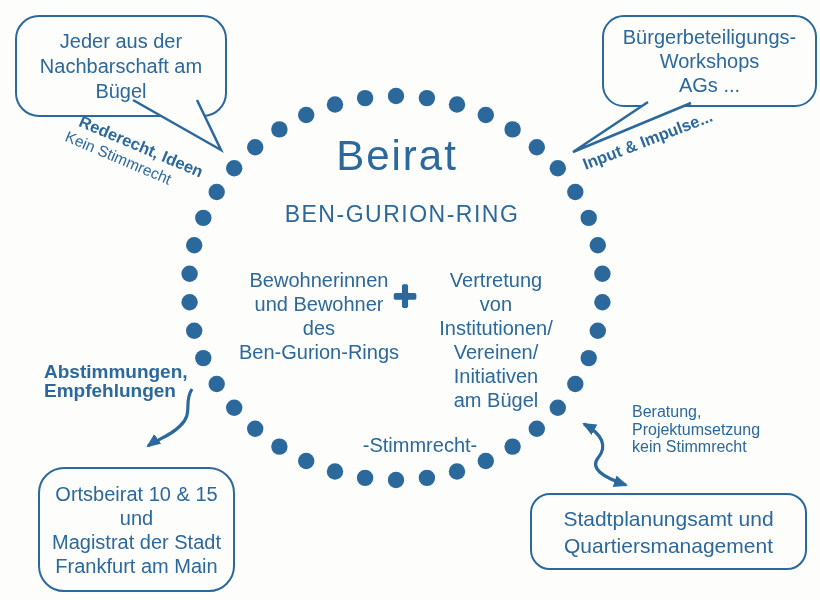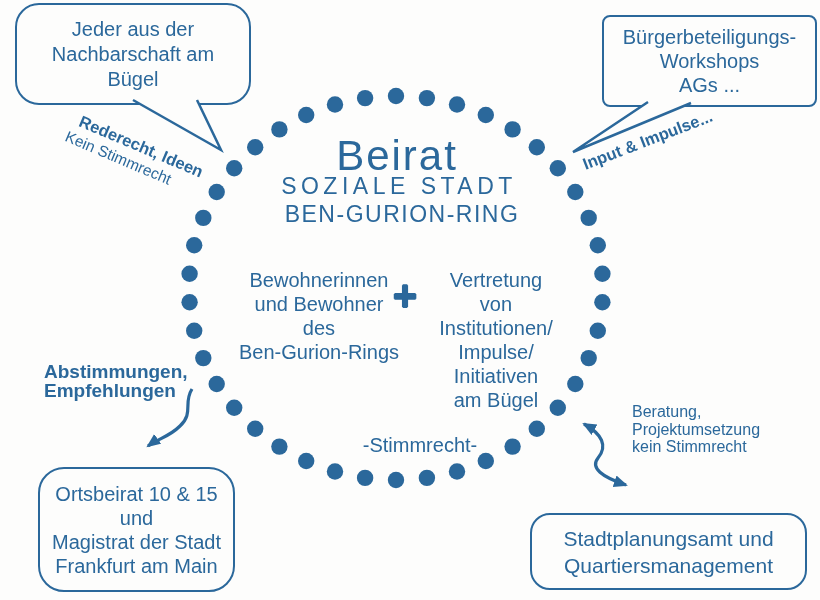--- a/index.html
+++ b/index.html
@@ -24,24 +24,24 @@
   
   .bubble{
     position:absolute;
     border:2.5px solid var(--blue);
     background:var(--bg);
     display:flex;align-items:center;justify-content:center;
     text-align:center;
     color:var(--blue);
     box-sizing:border-box;
   }
-  .bubble-tl{left:15px;top:3px;width:236px;height:102px;border-radius:24px;font-size:20px;line-height:25px;align-items:center;}
-  .bubble-tr{left:602px;top:15px;width:215px;height:92px;border-radius:8px;font-size:20px;line-height:24px;}
+  .bubble-tl{left:15px;top:15px;width:212px;height:102px;border-radius:24px;font-size:20px;line-height:25px;align-items:center;}
+  .bubble-tr{left:602px;top:15px;width:215px;height:92px;border-radius:22px;font-size:20px;line-height:24px;}
   .box-bl{left:38px;top:467px;width:197px;height:125px;border-radius:26px;font-size:20px;line-height:24px;}
-  .box-br{left:530px;top:493px;width:277px;height:77px;border-radius:20px;font-size:21px;line-height:27px;margin-top:20px;}
+  .box-br{left:530px;top:493px;width:277px;height:77px;border-radius:20px;font-size:21px;line-height:27px;}
   
   .center-title{left:397px;top:134px;transform:translateX(-50%);font-size:42px;line-height:44px;font-weight:normal;letter-spacing:2px;white-space:nowrap;}
   .center-sub1{left:399px;top:175px;transform:translateX(-50%);font-size:23px;line-height:23px;letter-spacing:4.5px;white-space:nowrap;}
   .center-sub2{left:402px;top:203px;transform:translateX(-50%);font-size:23px;line-height:23px;letter-spacing:1.5px;white-space:nowrap;}
   .col{transform:translateX(-50%);font-size:20px;line-height:24px;text-align:center;}
   .col-left{left:303px;top:268px;margin-left:16px;}
   .col-right{left:496px;top:268px;}
   .plus{
     left:405px;top:274px;transform:translateX(-50%);
     font-size:42px;line-height:44px;font-weight:bold;
@@ -86,32 +86,31 @@
 Magistrat der Stadt
 Frankfurt am Main</div>
   </div>
 
   <div class="bubble box-br">
     <div class="pre">Stadtplanungsamt und
 Quartiersmanagement</div>
   </div>
 
   <div class="abs blue center-title">Beirat</div>
-  <div class="abs blue center-sub1">SOZIALE STADT</div>
   <div class="abs blue center-sub2">BEN-GURION-RING</div>
 
   <div class="abs blue col col-left pre">Bewohnerinnen
 und Bewohner
 des
 Ben-Gurion-Rings</div>
   <div class="abs blue plus">+</div>
   <div class="abs blue col col-right pre">Vertretung
 von
 Institutionen/
-Impulse/
+Vereinen/
 Initiativen
 am Bügel</div>
 
   <div class="abs blue voting">-Stimmrecht-</div>
 
   <div class="abs note note-tl">
     <span class="b">Rederecht, Ideen</span>
     <span class="r">Kein Stimmrecht</span>
   </div>
 

